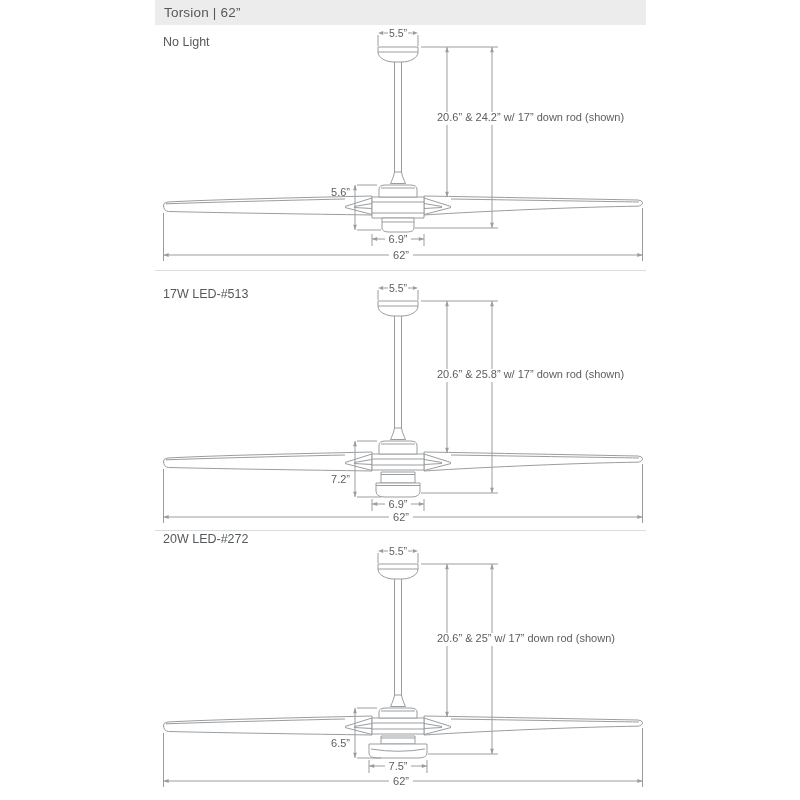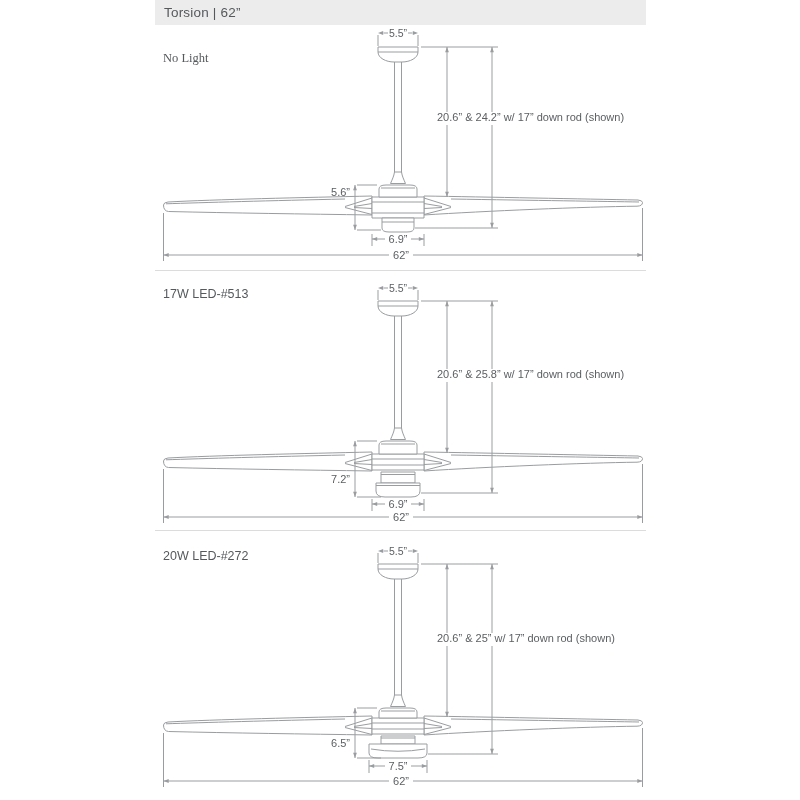--- a/index.html
+++ b/index.html
@@ -7,23 +7,23 @@
         font-family:"Liberation Sans",sans-serif;}
   .content{position:absolute;left:155px;top:0;width:491px;}
   .header{height:25px;background:#ececec;display:flex;align-items:center;}
   .header span{font-size:13.5px;color:#55595c;padding-left:9px;letter-spacing:.2px;}
   .variant{position:relative;box-sizing:border-box;}
   .variant.sep{border-top:1px solid #dcdcdc;}
   .v1{height:245px;}
   .v2{height:260px;}
   .v3{height:270px;}
   .variant-label{position:absolute;left:8px;font-size:12.5px;color:#55595c;}
-  .v1 .variant-label{top:26px;font-family:Liberation Serif, serif;}
+  .v1 .variant-label{top:10px;}
   .v2 .variant-label{top:16px;}
-  .v3 .variant-label{top:18px;}
+  .v3 .variant-label{top:1px;}
   svg{position:absolute;left:0;top:0;display:block;}
   .lines line,.lines path{stroke:#9a9da0;stroke-width:1;fill:none;}
   .lines path.f{fill:#ffffff;}
   .lines path.a{fill:#9a9da0;stroke:none;}
   text.dim{font-family:"Liberation Sans",sans-serif;font-size:11px;fill:#5c6063;}
   text.small{font-size:10.5px;}
 </style>
 </head>
 <body>
 

